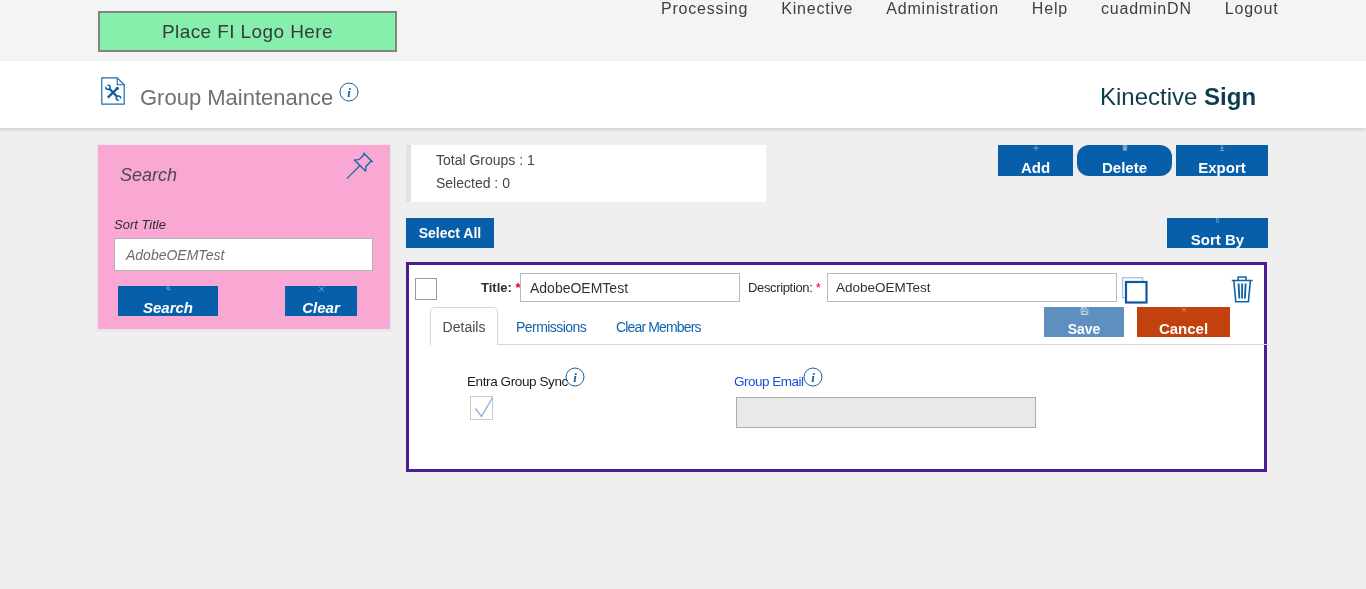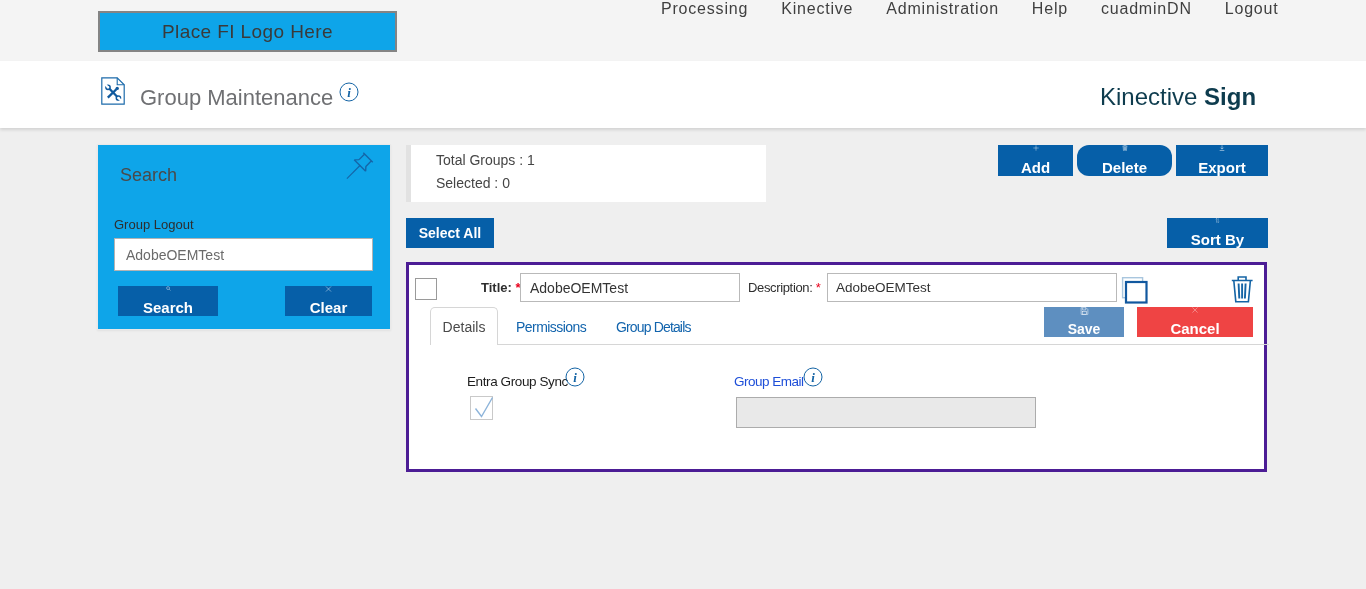--- a/index.html
+++ b/index.html
@@ -7,21 +7,21 @@
   body { font-family:"Liberation Sans", sans-serif; background:#efefef; position:relative; }
   .abs { position:absolute; }
   .btn { background:#065fa8; color:#fff; font-weight:bold; font-size:15px;
          display:flex; align-items:center; justify-content:center; gap:8px;flex-direction:column; }
   svg { display:block; }
 </style>
 </head>
 <body>
 
 <div class="abs" style="left:0;top:0;width:1366px;height:61px;background:#f4f4f4;"></div>
-<div class="abs" style="left:98px;top:11px;width:299px;height:41px;border:2px solid #848484;background:#0ea5e9;
+<div class="abs" style="left:98px;top:11px;width:299px;height:41px;border:2px solid #848484;background:#86efac;
      display:flex;align-items:center;justify-content:center;font-size:19px;color:#3a3a3a;letter-spacing:0.4px;">Place FI Logo Here</div>
 <div class="abs" style="left:661px;top:0;height:61px;display:flex;align-items:flex-start;gap:33px;font-size:16px;letter-spacing:0.8px;color:#3f3f3f;">
   <span>Processing</span>
     <span>Kinective</span>
     <span>Administration</span>
     <span>Help</span>
     <span>cuadminDN</span>
     <span>Logout</span>
 </div>
 
@@ -39,39 +39,39 @@
     <circle cx="16.2" cy="11.4" r="1.7" fill="#115a9e" stroke="none"></circle>
   </g>
 </svg>
 <div class="abs" style="left:140px;top:85px;font-size:22px;color:#6f7073;">Group Maintenance</div>
 <svg class="abs" style="left:339px;top:82px;" width="20" height="20" viewBox="0 0 20 20">
   <circle cx="10" cy="10" r="9" fill="none" stroke="#1464a5" stroke-width="1"></circle>
   <text x="10" y="14.5" font-family="Liberation Serif" font-style="italic" font-weight="bold" font-size="13" fill="#1464a5" text-anchor="middle">i</text>
 </svg>
 <div class="abs" style="left:1100px;top:83px;font-size:24px;color:#0e3c4e;">Kinective <b>Sign</b></div>
 
-<div class="abs" style="left:97px;top:144px;width:294px;height:186px;background:#0ea5e9;border:1px solid #e9e9e9;box-shadow:0 1px 2px rgba(0,0,0,0.06);">
+<div class="abs" style="left:97px;top:144px;width:294px;height:186px;background:#f9a8d4;border:1px solid #e9e9e9;box-shadow:0 1px 2px rgba(0,0,0,0.06);font-style:italic;">
   <div class="abs" style="left:22px;top:20px;font-size:18px;color:#4a4a4a;">Search</div>
   <svg class="abs" style="left:243px;top:4px;" width="46" height="46" viewBox="0 0 46 46">
     <g transform="translate(18,17.5) rotate(45)" fill="none" stroke="#1565a8" stroke-width="0.95">
       <path d="M-4.6 -8.8 H4.6 M-3.3 -8.6 V-3.4 M3.3 -8.6 V-3.4 M-3.3 -3.4 L-5.6 -0.9 M-5.6 -0.9 H5.6 M3.3 -3.4 L5.6 -0.9" transform="scale(1.45)"></path>
       <path d="M0 -1.2 V11.8" transform="scale(1.45)" stroke-width="0.8"></path>
     </g>
   </svg>
-  <div class="abs" style="left:16px;top:72px;font-size:13px;color:#2e2e2e;">Group Logout</div>
+  <div class="abs" style="left:16px;top:72px;font-size:13px;color:#2e2e2e;">Sort Title</div>
   <div class="abs" style="left:16px;top:93px;width:259px;height:33px;border:1px solid #b3b3b3;background:#fff;
        display:flex;align-items:center;padding-left:11px;font-size:14px;color:#6a6a6a;">AdobeOEMTest</div>
   <div class="btn abs" style="left:20px;top:141px;width:100px;height:30px;">
     <svg width="17" height="17" viewBox="0 0 17 17">
         <circle cx="7" cy="7" r="5" fill="none" stroke="#fff" stroke-width="1.4"></circle>
         <path d="M10.7 10.7 L15.3 15.3" stroke="#fff" stroke-width="1.4"></path>
       </svg>
     <span>Search</span>
   </div>
-  <div class="btn abs" style="left:187px;top:141px;width:87px;height:30px;gap:7px;">
+  <div class="btn abs" style="left:187px;top:141px;width:72px;height:30px;gap:7px;">
     <svg width="19" height="19" viewBox="0 0 19 19">
         <path d="M1.5 1.5 L17.5 17.5 M17.5 1.5 L1.5 17.5" stroke="#fff" stroke-width="1.4"></path>
       </svg>
     <span>Clear</span>
   </div>
 </div>
 
 <div class="abs" style="left:406px;top:145px;width:360px;height:57px;background:#fff;border-left:5px solid #e2e2e2;">
   <div class="abs" style="left:25px;top:8px;font-size:14px;color:#454545;line-height:15px;">Total Groups : 1</div>
   <div class="abs" style="left:25px;top:31px;font-size:14px;color:#454545;line-height:15px;">Selected : 0</div>
@@ -120,31 +120,31 @@
   </svg>
   <svg class="abs" style="left:822px;top:11px;" width="23" height="27" viewBox="0 0 23 27">
     <path d="M7.2 4.2 V1 H15 V4.2 M0.8 4.5 H21.6 M2.8 4.5 L4.8 25.7 H17.4 L19.4 4.5" fill="none" stroke="#1464a5" stroke-width="1.6"></path>
     <path d="M7.6 7.5 L8.3 22.5 M11.1 7.5 V22.5 M14.6 7.5 L13.9 22.5" stroke="#1464a5" stroke-width="1.9"></path>
   </svg>
 
   <div class="abs" style="left:21px;top:42px;width:68px;height:38px;border:1px solid #d6d6d6;border-bottom:none;border-radius:5px 5px 0 0;background:#fff;
        display:flex;align-items:center;justify-content:center;font-size:14px;color:#4a4a4a;">Details</div>
   <div class="abs" style="left:89px;top:79px;width:771px;height:1px;background:#d6d6d6;"></div>
   <div class="abs" style="left:107px;top:54px;font-size:14px;letter-spacing:-0.55px;color:#1264ad;">Permissions</div>
-  <div class="abs" style="left:207px;top:54px;font-size:14px;letter-spacing:-0.85px;color:#1264ad;">Group Details</div>
+  <div class="abs" style="left:207px;top:54px;font-size:14px;letter-spacing:-0.85px;color:#1264ad;">Clear Members</div>
 
   <div class="btn abs" style="left:635px;top:42px;width:80px;height:30px;background:#5e8fc0;gap:6px;">
     <svg width="19" height="19" viewBox="0 0 19 19" fill="none" stroke="#fff" stroke-width="1.2">
       <path d="M1.5 1.5 H13 L17.5 6 V17.5 H1.5 Z"></path>
       <path d="M5 1.5 V7 H12.5 V1.5"></path>
       <rect x="5" y="11" width="9" height="6.5"></rect>
     </svg>
     <span style="font-size:14px;">Save</span>
   </div>
-  <div class="btn abs" style="left:728px;top:42px;width:116px;height:30px;background:#ef4444;gap:7px;">
+  <div class="btn abs" style="left:728px;top:42px;width:93px;height:30px;background:#c2410c;gap:7px;">
     <svg width="22" height="22" viewBox="0 0 22 22">
         <path d="M1.5 1.5 L20.5 20.5 M20.5 1.5 L1.5 20.5" stroke="#fff" stroke-width="1.3"></path>
       </svg>
     <span>Cancel</span>
   </div>
 
   <div class="abs" style="left:58px;top:109px;font-size:13.5px;letter-spacing:-0.4px;color:#1d1d1d;">Entra Group Sync</div>
   <svg class="abs" style="left:156px;top:102px;" width="20" height="20" viewBox="0 0 20 20">
     <circle cx="10" cy="10" r="9" fill="none" stroke="#1464a5" stroke-width="1"></circle>
     <text x="10" y="14.5" font-family="Liberation Serif" font-style="italic" font-weight="bold" font-size="13" fill="#1464a5" text-anchor="middle">i</text>

